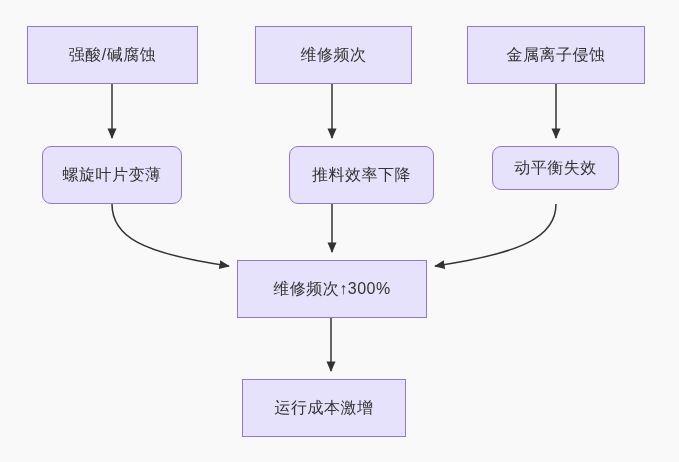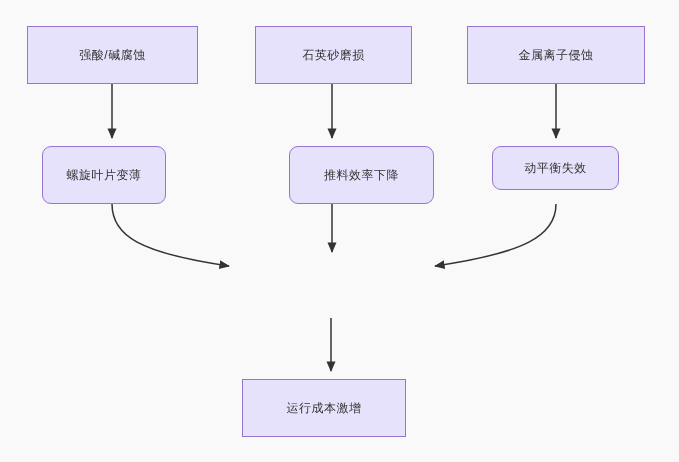--- a/index.html
+++ b/index.html
@@ -31,21 +31,21 @@
   .node {
     position: absolute;
     box-sizing: border-box;
     background: #e7e2fb;
     border: 1.3px solid #9775cf;
     display: flex;
     align-items: center;
     justify-content: center;
     text-align: center;
     color: #333333;
-    font-size: 12px;
+    font-size: 16px;
     line-height: 1.2;
     letter-spacing: 0.5px;
     z-index: 2;
   }
   .node.rounded {
     border-radius: 9px;
   }
   .node-label {
     display: block;
     white-space: nowrap;
@@ -76,37 +76,40 @@
     <path d="M556,204 C556,236 524,253 435,266" fill="none" stroke="#333333" stroke-width="1.5" marker-end="url(#arrowhead)"></path>
 
     <path d="M331,318 L331,371" fill="none" stroke="#333333" stroke-width="1.5" marker-end="url(#arrowhead)"></path>
   </svg>
 
   <div class="node" style="left:27px; top:26px; width:171px; height:58px;">
     <span class="node-label">强酸/碱腐蚀</span>
   </div>
 
   <div class="node" style="left:255px; top:26px; width:157px; height:58px;">
-    <span class="node-label">石英砂磨损</span>
+    <span class="node-label">维修频次</span>
   </div>
 
   <div class="node" style="left:467px; top:26px; width:178px; height:58px;">
     <span class="node-label">金属离子侵蚀</span>
   </div>
 
-  <div class="node rounded" style="left:42px; top:146px; width:124px; height:58px;">
+  <div class="node rounded" style="left:42px; top:146px; width:140px; height:58px;">
     <span class="node-label">螺旋叶片变薄</span>
   </div>
 
   <div class="node rounded" style="left:257px; top:146px; width:145px; height:58px;margin-left:32px;">
     <span class="node-label">推料效率下降</span>
   </div>
 
   <div class="node rounded" style="left:492px; top:146px; width:127px; height:44px;">
     <span class="node-label">动平衡失效</span>
   </div>
 
+  <div class="node" style="left:237px; top:260px; width:190px; height:58px;">
+    <span class="node-label">维修频次↑300%</span>
+  </div>
 
   <div class="node" style="left:242px; top:379px; width:164px; height:58px;">
     <span class="node-label">运行成本激增</span>
   </div>
 
 </div>
 
 </body></html>

